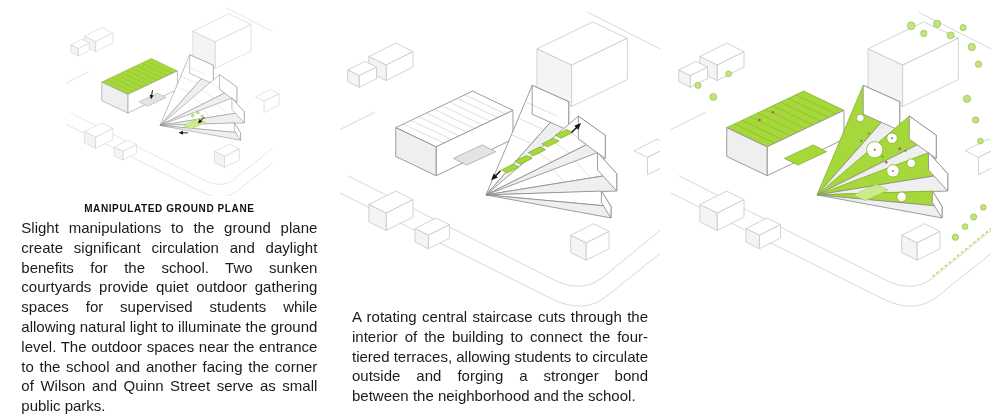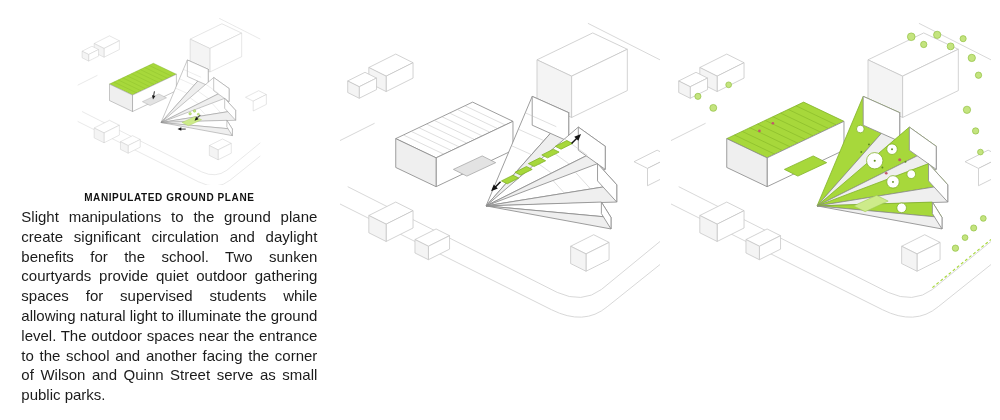--- a/index.html
+++ b/index.html
@@ -1,17 +1,17 @@
 <!DOCTYPE html>
 <html><head>
 <meta charset="utf-8">
 <style>
   html,body{margin:0;padding:0;background:#ffffff;}
   body{font-family:"Liberation Sans", sans-serif;color:#1b1b1b;}
-  .board{width:1000px;height:420px;background:#fff;overflow:hidden;display:flex;justify-content:space-between;padding:15px 4px;box-sizing:border-box;}
+  .board{width:1000px;height:420px;background:#fff;overflow:hidden;display:flex;justify-content:space-between;padding:4px 4px;box-sizing:border-box;}
   .panel{width:333px;display:flex;flex-direction:column;align-items:center;}
   .panel svg{display:block;width:320px;height:303px;}
   .ptitle{font-size:10px;font-weight:bold;letter-spacing:.6px;color:#111;margin:0 0 4px 0;text-align:center;}
   .t1{margin-top:7px;} .t2{margin-top:27px;} .t3{margin-top:21px;}
   .pdesc{width:296px;font-size:15px;line-height:1.32;text-align:justify;margin:0;}
   
   .st{fill:none;stroke:#d6d6d6;stroke-width:1;}
   .cx{fill:#fff;stroke:#c6c6c6;stroke-width:.8;}
   .cxs{fill:#f4f4f4;stroke:#c6c6c6;stroke-width:.8;}
   .mb{fill:#fff;stroke:#8f8f8f;stroke-width:.9;}
@@ -216,20 +216,21 @@
         <g class="arrow" transform="translate(160,178) rotate(45)">
           <line x1="0" y1="-10" x2="0" y2="-1"></line>
             <polygon points="-3,-3 3,-3 0,4"></polygon>
         </g>
         <g class="arrow" transform="translate(248,124) rotate(-135)">
           <line x1="0" y1="-10" x2="0" y2="-1"></line>
             <polygon points="-3,-3 3,-3 0,4"></polygon>
         </g>
       </g>
     </svg>
+    <p class="pdesc">A rotating central staircase cuts through the interior of the building to connect the four-tiered terraces, allowing students to circulate outside and forging a stronger bond between the neighborhood and the school.</p>
   </figure>
 
   <figure class="panel" style="margin:0">
     <svg viewBox="0 0 333 310" aria-hidden="true">
       <g>
         <path class="st" d="M 8 176 L 226 286 Q 252 298 272 283 L 333 233"></path>
         <path class="st" d="M 0 194 L 220 304 Q 254 321 278 301 L 333 257"></path>
         <path class="st" d="M 258 6 L 333 44"></path>
         <path class="st" d="M 0 128 L 36 110"></path>
         <path class="dashg" d="M 272 281 L 333 231"></path>

